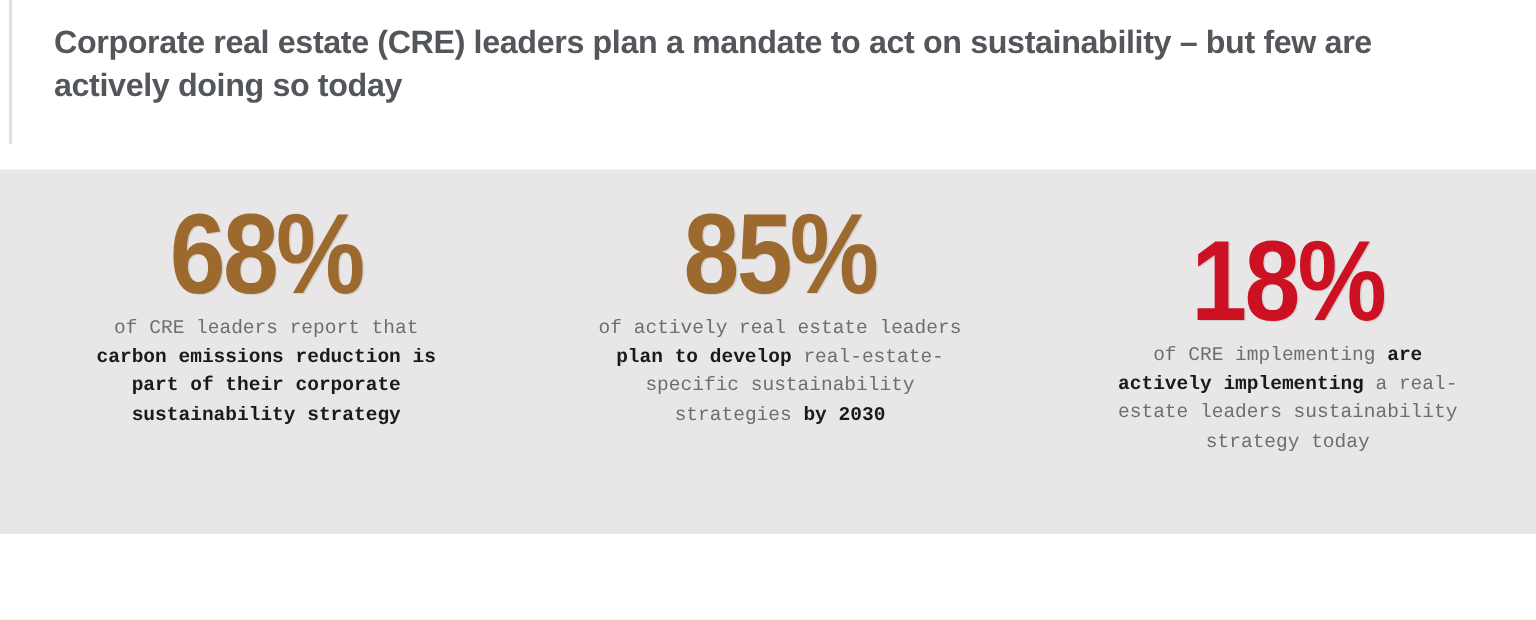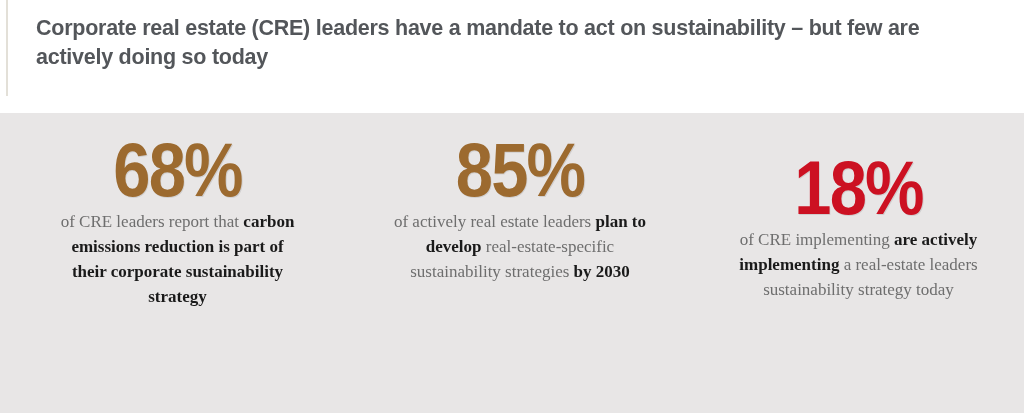--- a/index.html
+++ b/index.html
@@ -57,21 +57,21 @@
     color: #53565a;
     white-space: pre-wrap;
   }
 
   
   .stats-panel {
     position: absolute;
     left: 0;
     top: 113px;
     width: 1024px;
-    height: 300px;
+    height: 243px;
     background: #e8e6e6;
   }
 
   .stats-row {
     position: absolute;
     left: 0;
     top: 0;
     width: 1024px;
     height: 300px;
     display: flex;
@@ -100,22 +100,22 @@
     transform-origin: center center;
     margin: 0 0 4px 0;
     text-shadow: 1px 1px 0 rgba(0,0,0,0.10);
   }
   .stat-figure.tone-brown { color: #9c6a2f; }
   .stat-figure.tone-red   { color: #cc1122; }
 
   .stat-caption {
     display: block;
     margin: 0 auto;
-    font-family: Liberation Serif, serif;
-    font-size: 17px;
+    font-family: Liberation Mono, monospace;
+    font-size: 13px;
     line-height: 1.48;
     color: #6e6e6e;
     font-weight: normal;
   }
   .col-1 .stat-caption { max-width: 250px; }
   .col-2 .stat-caption { max-width: 262px; }
   .col-3 .stat-caption { max-width: 248px; }
 
   .stat-caption .em {
     color: #1a1a1a;
@@ -126,21 +126,21 @@
     font-weight: normal;
   }
 </style>
 </head>
 <body>
 
 <div class="infographic">
 
   <div class="header-band">
     <div class="left-accent-rule"></div>
-    <h1 class="headline">Corporate real estate (CRE) leaders have a mandate to act on sustainability – but few are actively doing so today</h1>
+    <h1 class="headline">Corporate real estate (CRE) leaders plan a mandate to act on sustainability – but few are actively doing so today</h1>
   </div>
 
   <div class="stats-panel">
     <div class="stats-row">
 
       <div class="stat-col col-1">
         <span class="stat-figure tone-brown">68%</span>
         <span class="stat-caption">
           <span class="plain">of CRE leaders report that </span><span class="em">carbon emissions reduction is part of their corporate sustainability strategy</span>
         </span>

